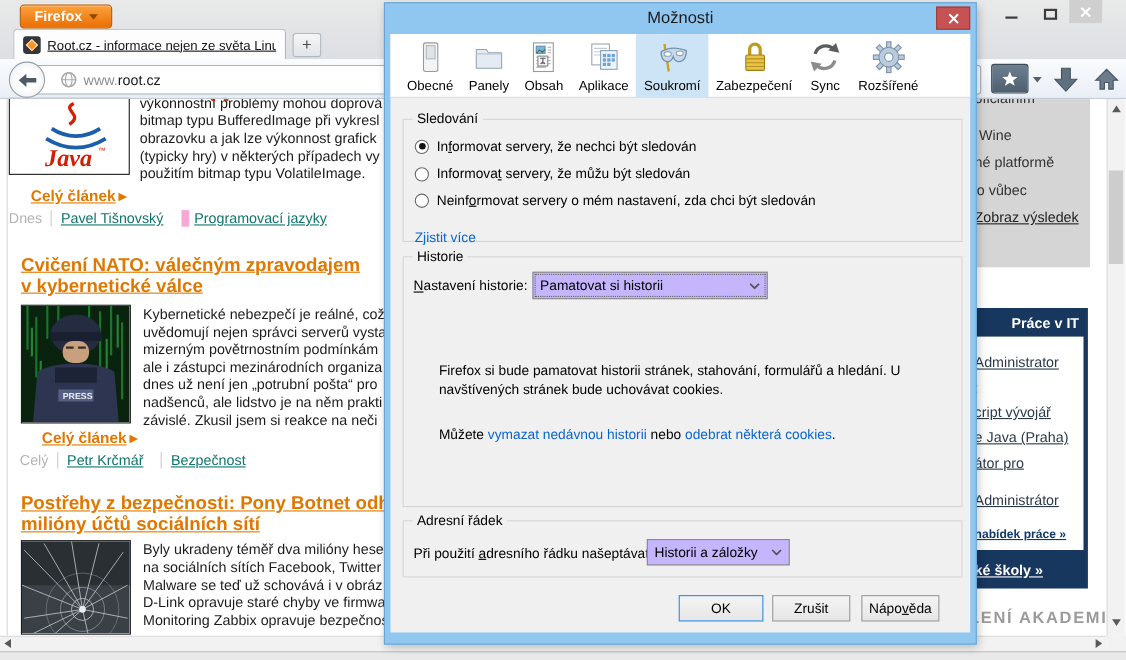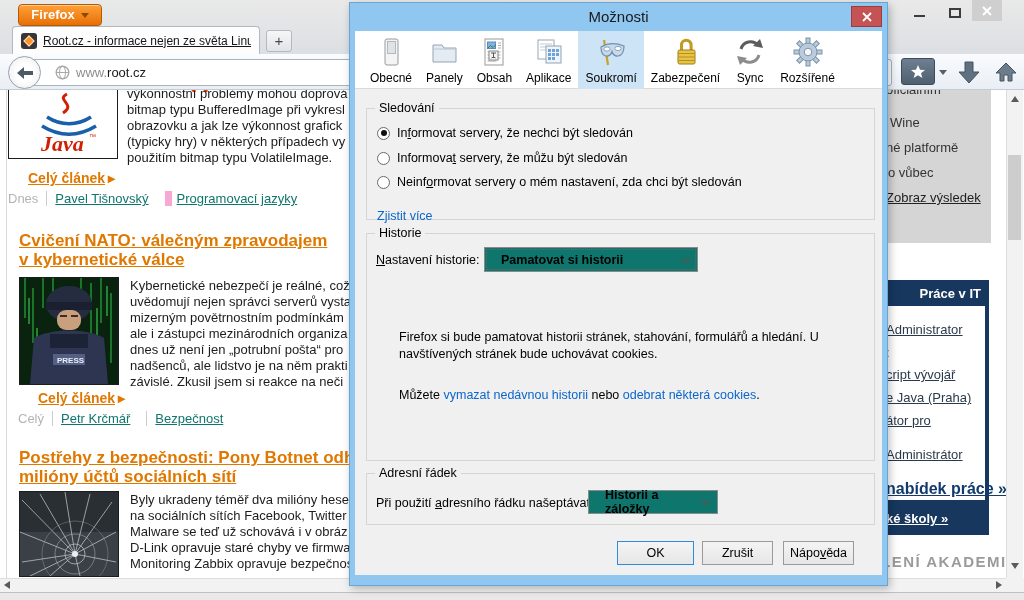--- a/index.html
+++ b/index.html
@@ -73,21 +73,21 @@
 
   
   .poll-box{position:absolute;left:860px;top:88px;width:131px;height:155px;background:#d5d5d5;}
   .poll-item{position:absolute;font-size:13px;color:#333;}
   .poll-link{position:absolute;font-size:13px;color:#222;text-decoration:underline;}
   .jobs-box{position:absolute;left:860px;top:280px;width:129px;height:255px;background:#17375e;}
   .jobs-header{position:absolute;left:860px;top:286px;width:121px;text-align:right;
     color:#fff;font-weight:bold;font-size:13px;}
   .jobs-white{position:absolute;left:860px;top:306px;width:125px;height:194px;background:#fff;}
   .job-link{position:absolute;left:886px;font-size:13px;color:#2b3a4a;text-decoration:underline;}
-  .job-more{position:absolute;left:886px;font-size:16px;font-weight:bold;color:#123a6d;text-decoration:underline;}
+  .job-more{position:absolute;left:886px;font-size:11px;font-weight:bold;color:#123a6d;text-decoration:underline;}
   .schools-link{position:absolute;left:886px;top:511px;font-size:13px;font-weight:bold;color:#fff;text-decoration:underline;}
   .academy{position:absolute;left:881px;top:553px;font-size:15px;font-weight:bold;
     color:#9b9b9b;letter-spacing:1.5px;}
 
   
   .vscroll{position:absolute;left:1006px;top:90px;width:17px;height:488px;background:#f2f2f2;border-left:1px solid #ddd;}
   .vthumb{position:absolute;left:1008px;top:155px;width:13px;height:85px;background:#cdcdcd;}
   .hscroll{position:absolute;left:0;top:578px;width:1006px;height:14px;background:#f2f2f2;border-top:1px solid #ddd;}
   .scroll-corner{position:absolute;left:1006px;top:578px;width:18px;height:14px;background:#f2f2f2;}
   .tri{width:0;height:0;position:absolute;}
@@ -118,22 +118,22 @@
   .g2{left:11px;top:202px;width:509px;height:228px;}
   .g3{left:11px;top:442px;width:509px;height:52px;}
   .radio-row{position:absolute;left:10px;display:flex;align-items:center;font-size:12.5px;color:#000;}
   .radio{width:13px;height:13px;border:1px solid #6a6a6a;border-radius:50%;background:#fff;
     margin-right:7px;position:relative;flex:none;}
   .radio.sel::after{content:'';position:absolute;left:2.5px;top:2.5px;width:6px;height:6px;
     border-radius:50%;background:#111;}
   .ak{text-decoration:underline;}
   .dlg-link{color:#0a66cc;font-size:12.5px;position:absolute;cursor:pointer;}
   .fieldlbl{position:absolute;font-size:12.5px;color:#000;}
-  .select{position:absolute;height:25px;background:#0f766e;border:1px solid #8a8a8a;
-    font-size:12.5px;color:#000;display:flex;align-items:center;padding-left:16px;font-weight:bold;}
+  .select{position:absolute;height:25px;background:#c4b5fd;border:1px solid #8a8a8a;
+    font-size:12.5px;color:#000;display:flex;align-items:center;padding-left:6px;}
   .select .chev{margin-left:auto;margin-right:6px;}
   .select.focused{outline:1px dotted #666;outline-offset:-3px;}
   .desc{position:absolute;left:32px;width:442px;font-size:12.5px;line-height:17px;color:#000;}
   .btn{position:absolute;height:24px;background:linear-gradient(#f4f4f4,#e6e6e6);
     border:1px solid #9a9a9a;font-size:12.5px;color:#000;text-align:center;line-height:22px;}
   .btn.primary{border:1px solid #2f8be0;}
 
   svg{display:block;}
 </style>
 </head>

